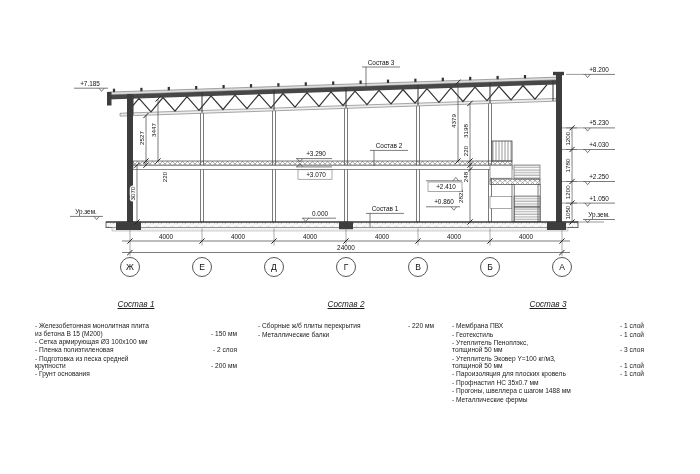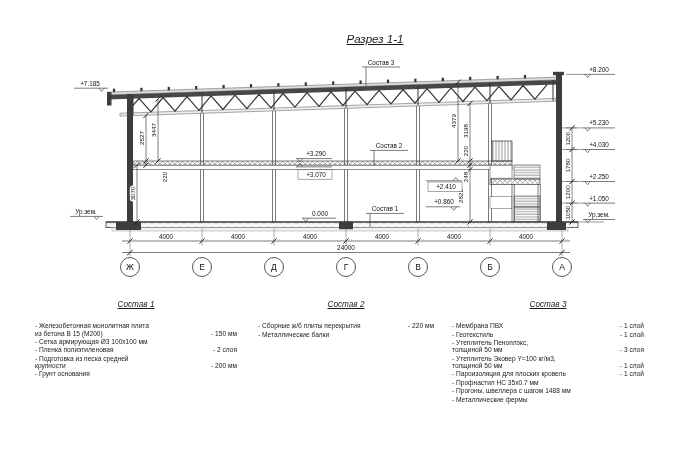--- a/index.html
+++ b/index.html
@@ -20,21 +20,20 @@
   .mat-val{white-space:nowrap;}
   .thin{stroke:#555;stroke-width:0.6;fill:none;}
   .dim{stroke:#444;stroke-width:0.7;fill:none;}
   .dark{fill:#3d3d3d;}
 </style>
 </head>
 <body>
 
 <div class="page">
 
-  <div class="title">Разрез 1-1</div>
 
   <svg width="700" height="474" viewBox="0 0 700 474">
     <defs>
       <pattern id="xhatch" width="5" height="4.2" patternUnits="userSpaceOnUse">
         <path d="M0,4.2 L5,0 M0,0 L5,4.2" stroke="#666" stroke-width="0.5" fill="none"></path>
       </pattern>
       <pattern id="speckle" width="8" height="6" patternUnits="userSpaceOnUse">
         <rect width="8" height="6" fill="#f7f7f7"></rect>
         <circle cx="1.2" cy="1.2" r="0.45" fill="#777"></circle>
         <circle cx="4.5" cy="4.2" r="0.45" fill="#888"></circle>

